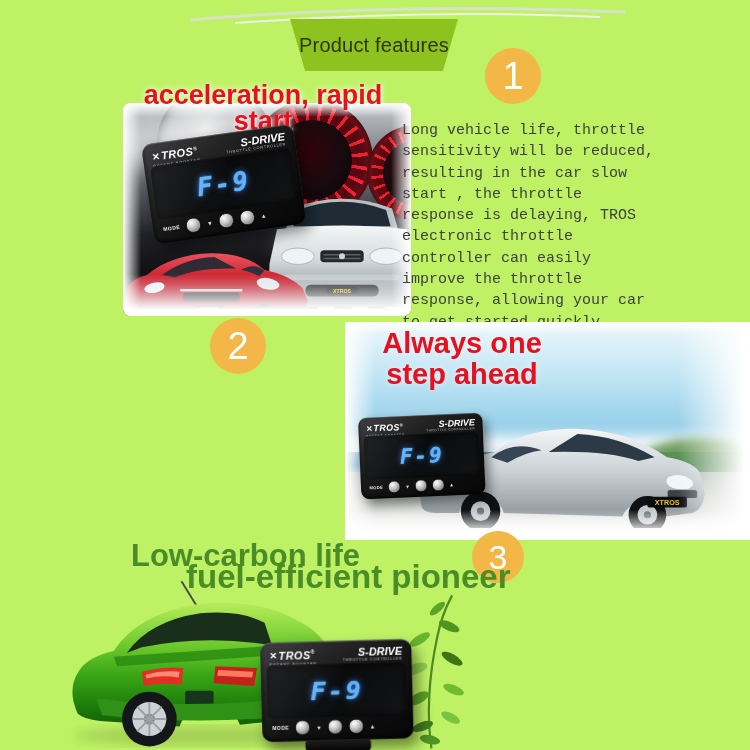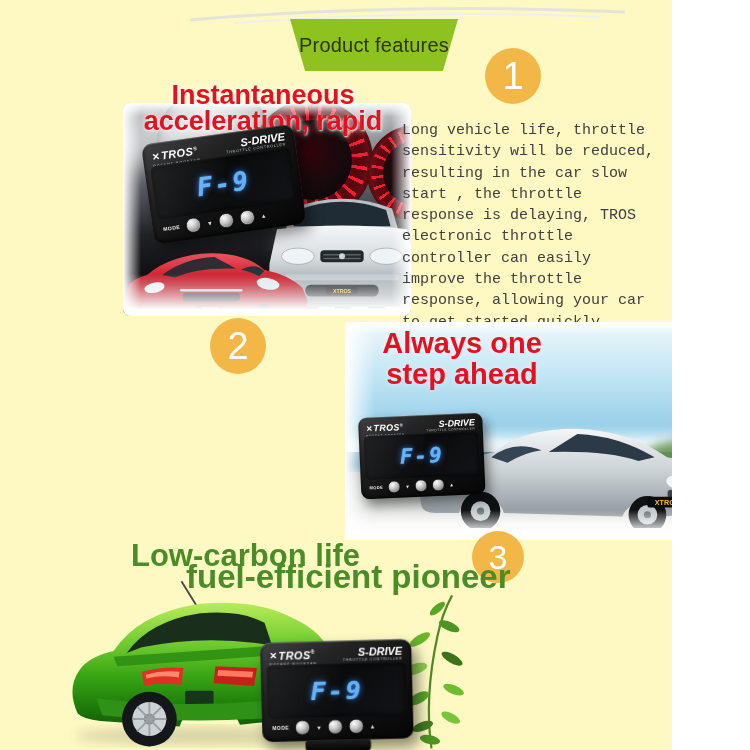--- a/index.html
+++ b/index.html
@@ -1,16 +1,16 @@
 <!DOCTYPE html>
 <html><head>
 <meta charset="utf-8">
 <style>
   html,body{margin:0;padding:0;background:#fff;}
-  .page{position:relative;width:672px;height:750px;background:#fef9c3;overflow:hidden;
+  .page{position:relative;width:750px;height:750px;background:#bef264;overflow:hidden;
         font-family:"Liberation Sans",sans-serif;}
 
   
   .top-curve{position:absolute;left:0;top:0;}
 
   
   .banner{position:absolute;left:290px;top:19px;width:168px;height:52px;background:#8dc21f;
           clip-path:polygon(0 0,100% 0,91% 100%,9% 100%);display:flex;align-items:center;
           justify-content:center;filter:drop-shadow(0 3px 2px rgba(0,0,0,.18));}
   .banner span{color:#2e3506;font-size:20px;letter-spacing:.2px;}
@@ -232,21 +232,20 @@
 
     </div>
 
     <div class="fade fT"></div>
     <div class="fade fB"></div>
     <div class="fade fL"></div>
     <div class="fade fR"></div>
   </div>
 
   <div class="title1">
-    <div>Instantaneous</div>
     <div>acceleration, rapid start</div>
   </div>
   <div class="num num1">
     <span>1</span>
   </div>
   <div class="para para1">Long vehicle life, throttle sensitivity will be reduced, resulting in the car slow start , the throttle response is delaying, TROS electronic throttle controller can easily improve the throttle response, allowing your car to get started quickly.</div>
 
   <div class="photo2">
     <div class="p2-sky"></div>
     <div class="p2-cloud"></div>

